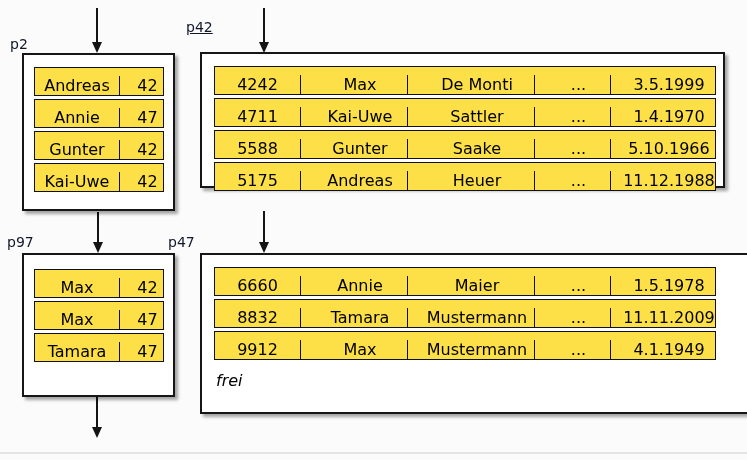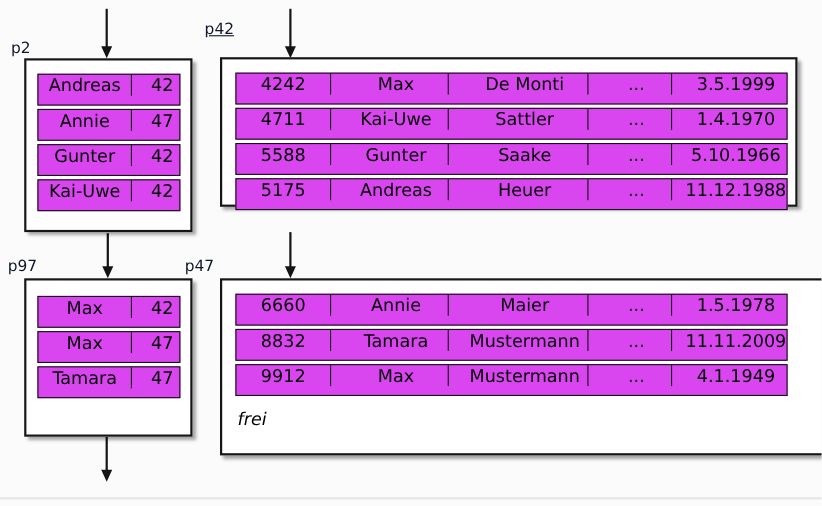--- a/index.html
+++ b/index.html
@@ -36,22 +36,22 @@
     flex-direction: column;
     gap: 3px;
   }
   .rows-small { margin: 12px 0 0 10px; width: 130px; }
   .rows-big   { margin: 12px 0 0 12px; width: 502px; }
   .rowbox {
     display: flex;
     border: 1.5px solid #111;
     height: 29px;
     box-sizing: border-box;
-    background: #d946ef;
-    align-items: flex-start;
+    background: #fde047;
+    align-items: flex-end;
   }
   .cell {
     display: flex;
     align-items: center;
     justify-content: center;
     font-size: 16px;
     white-space: nowrap;
     box-sizing: border-box;
   }
   .cell + .cell { border-left: 1.5px solid #111; padding-left: 12px; }

